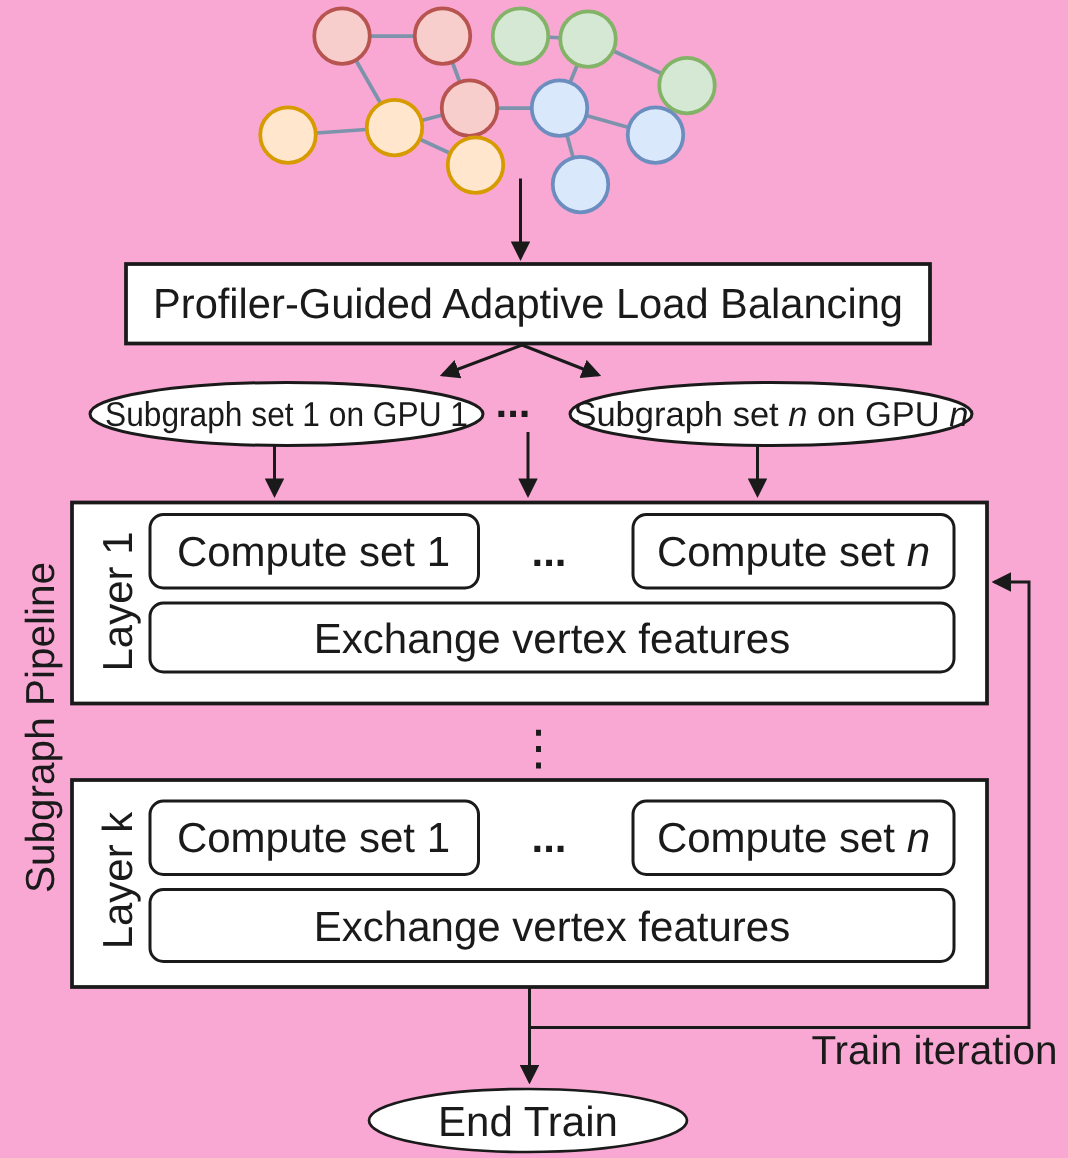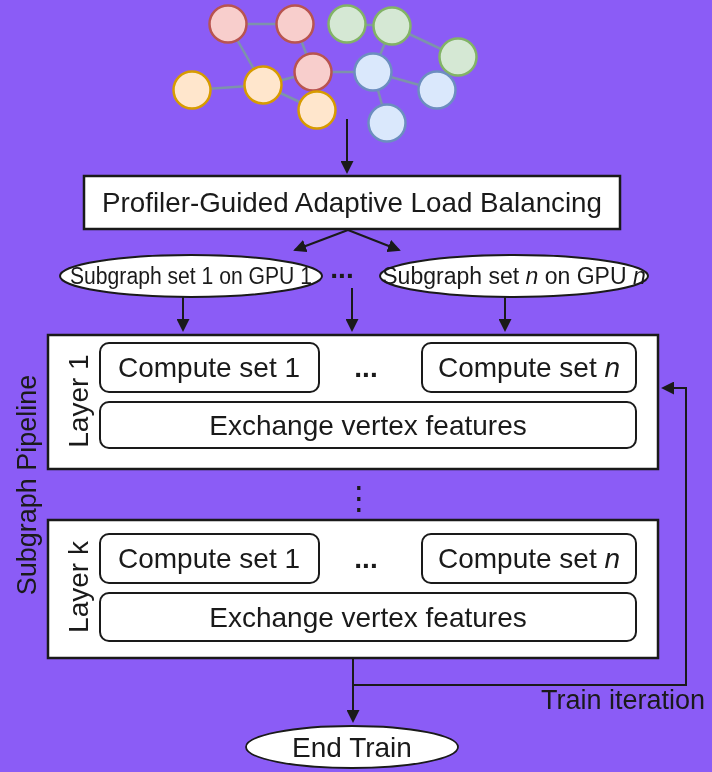--- a/index.html
+++ b/index.html
@@ -1,19 +1,19 @@
 <!DOCTYPE html>
 <html><head>
 <meta charset="utf-8">
 <style>
   html,body{margin:0;padding:0;background:#ffffff;}
   .canvas{
     position:relative;
     width:712px;height:772px;
-    background:#8b5cf6;
+    background:#f9a8d4;
     font-family:"Liberation Sans",sans-serif;
     overflow:hidden;
   }
   svg{display:block;}
   text{fill:#1a1a1a;font-family:"Liberation Sans",sans-serif;}
   .lbl{font-size:28px;}
   .lbl-sm{font-size:23px;}
   .lbl-rot{font-size:27px;}
   .dots{font-size:28px;font-weight:bold;}
   .vdots{font-family:"DejaVu Sans",sans-serif;font-size:32px;}

